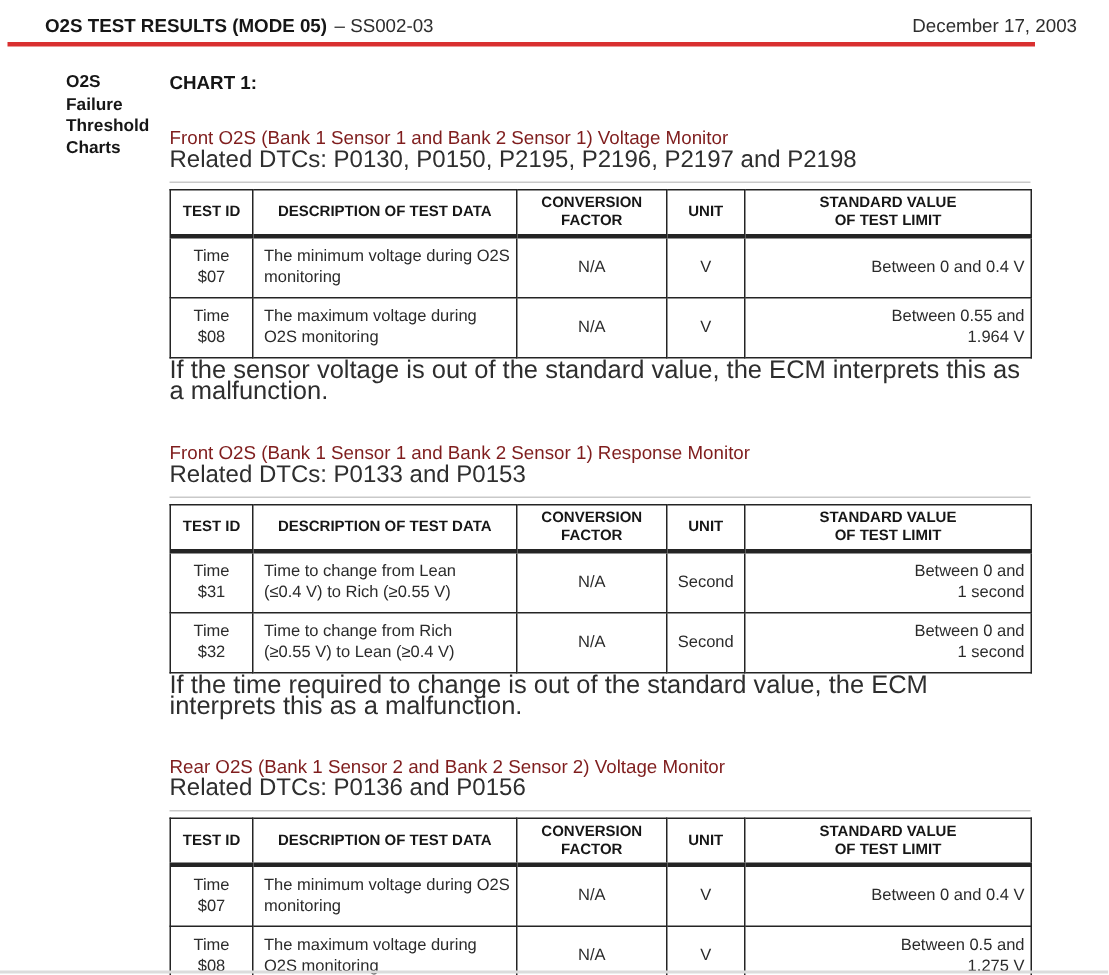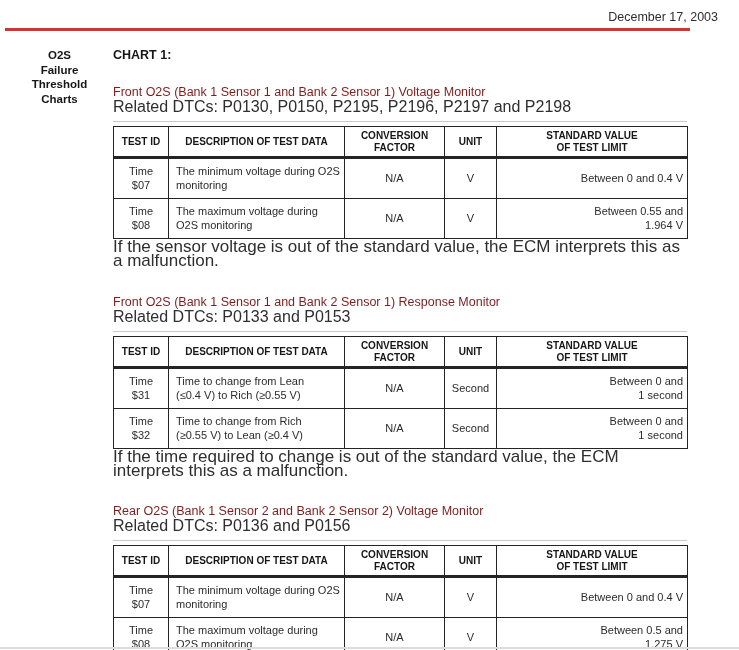--- a/index.html
+++ b/index.html
@@ -8,21 +8,21 @@
     font-family:"Liberation Sans", sans-serif; color:#262626; overflow:hidden;
   }
   
   .header-title { position:absolute; left:30px; top:10px; font-size:12.5px; white-space:nowrap; }
   .header-title .t-bold { font-weight:bold; color:#161616; }
   .header-title .t-suffix { margin-left:5px; color:#2e2e2e; }
   .header-date { position:absolute; right:21px; top:10px; font-size:12.5px; color:#2e2e2e; }
   .red-rule { position:absolute; left:5px; top:28px; width:685px; height:3px; background:#d93030; }
   
   .sidebar {
-    position:absolute; left:28px; top:48px; width:63px; text-align:center;
+    position:absolute; left:44px; top:48px; width:63px; text-align:left;
     font-weight:bold; font-size:11.5px; line-height:14.5px; color:#161616;
   }
   
   .main { position:absolute; left:113px; top:48px; width:574px; }
   .chart-label { font-weight:bold; font-size:12.5px; color:#161616; line-height:14px; }
   .section.s1 { margin-top:23px; }
   .section.s2 { margin-top:27px; }
   .section.s3 { margin-top:26px; }
   .section-title { font-weight:normal; font-size:12.5px; color:#7f1d1d; line-height:15px; }
   .section-dtcs { font-size:16px; line-height:14px; color:#2e2e2e; }
@@ -50,20 +50,23 @@
   td.c-std  { text-align:right; padding-left:7px !important; }
   .note { font-size:17px; line-height:14px; margin-top:1px; color:#2e2e2e; }
   
   .scan-edge { position:absolute; left:0; bottom:1px; width:739px; height:2px; background:#dcdcdc; }
 </style>
 </head>
 <body>
 
 <div class="page">
 
+  <div class="header-title">
+    <span class="t-bold">O2S TEST RESULTS (MODE 05)</span><span class="t-suffix">– SS002-03</span>
+  </div>
   <div class="header-date">December 17, 2003</div>
   <div class="red-rule"></div>
 
   <div class="sidebar">
     <div>O2S</div>
     <div>Failure</div>
     <div>Threshold</div>
     <div>Charts</div>
   </div>
 

